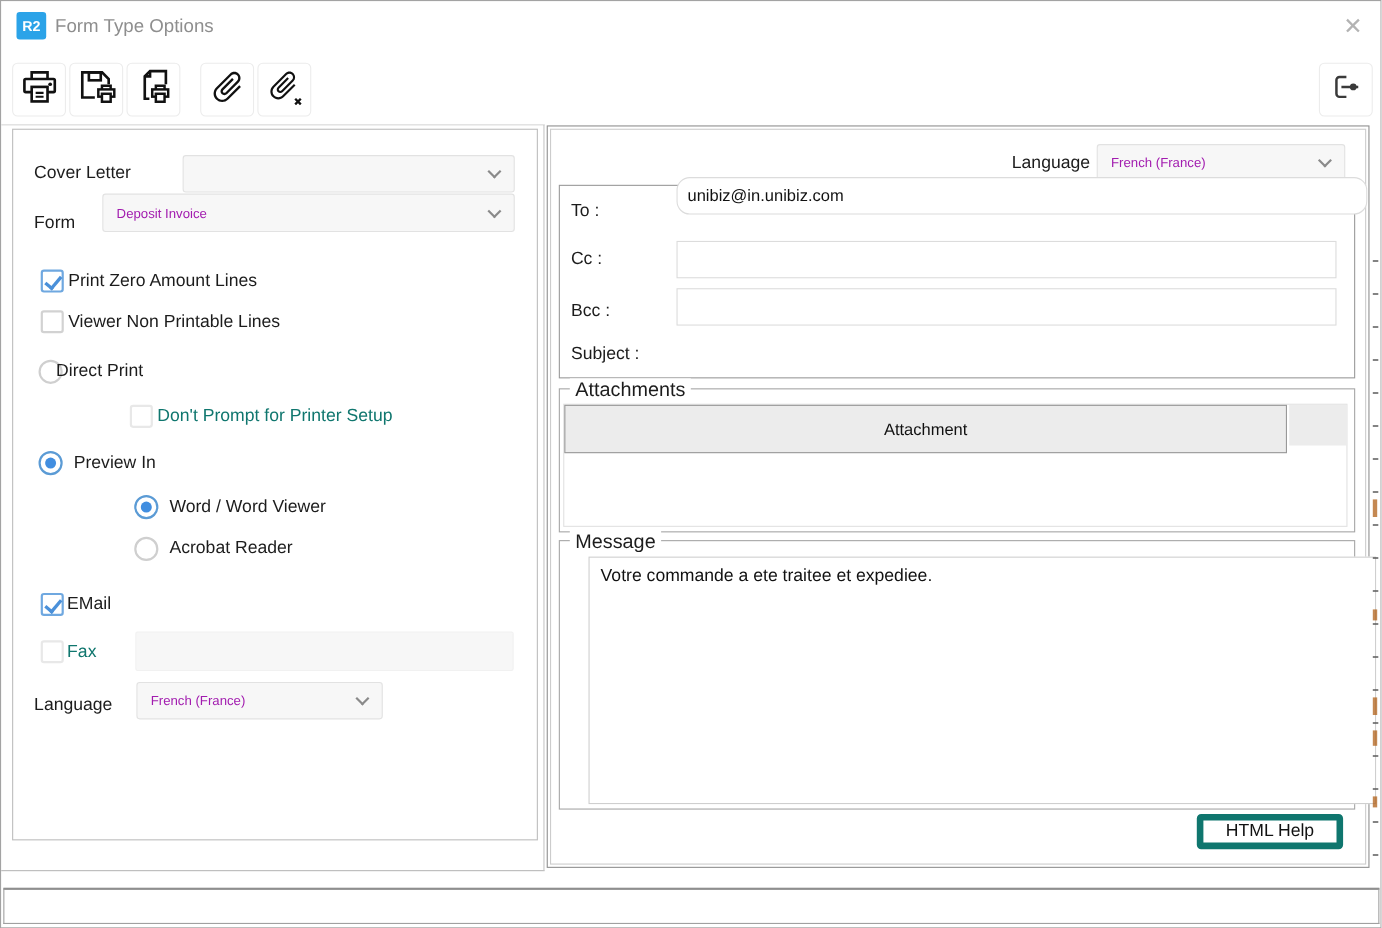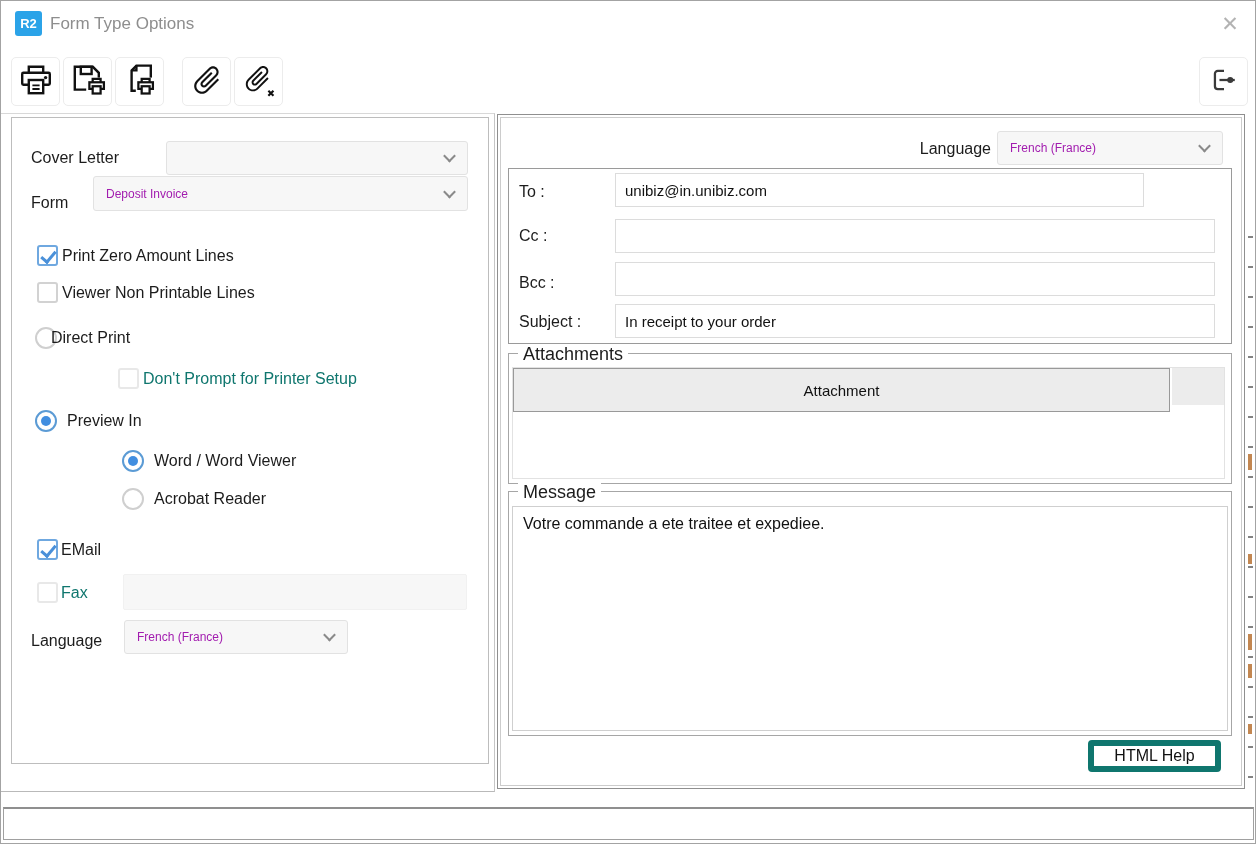--- a/index.html
+++ b/index.html
@@ -44,21 +44,21 @@
   .flatfield{background:#f7f7f7;border:1px solid #f1f1f1;border-radius:2px;}
   input.field{position:absolute;border:1px solid #dcdcdc;background:#fff;font-size:15px;
     padding:0 9px;color:#111;font-family:inherit;outline:none;}
   .gbox{border:1px solid #a6a6a6;}
   .glabel{position:absolute;top:-10px;left:9px;background:#fff;padding:0 5px;font-size:18px;color:#1c1c1c;}
   .emailbox{left:507px;top:167px;width:724px;height:176px;border:1px solid #9a9a9a;background:#fff;}
   .attach-list{left:511px;top:366px;width:713px;height:112px;border:1px solid #e2e2e2;background:#fff;}
   .attach-header{left:512px;top:367px;width:657px;height:44px;background:#ececec;border:1px solid #999;
     display:flex;align-items:center;justify-content:center;font-size:15px;color:#111;}
   .attach-filler{left:1171px;top:367px;width:52px;height:37px;background:#ececec;}
-  .message-area{left:511px;top:505px;width:716px;height:225px;border:1px solid #cfcfcf;background:#fff;
+  .message-area{left:534px;top:505px;width:716px;height:225px;border:1px solid #cfcfcf;background:#fff;
     padding:8px 10px;font-size:16px;color:#111;}
   .help-btn{left:1087px;top:739px;width:133px;height:32px;border:6px solid #0f766e;border-radius:4px;
     background:#fff;display:flex;align-items:center;justify-content:center;font-size:16px;color:#111;}
   .bottom-strip{left:2px;top:806px;width:1251px;height:33px;background:#fff;
     border:1px solid #a0a0a0;border-top:2px solid #8f8f8f;}
   .sliver{left:1247px;top:235px;width:5px;height:565px;
     background:repeating-linear-gradient(to bottom,#5a5a5a 0 2px,transparent 2px 30px);opacity:.75;}
   .sliver-mark{position:absolute;left:0;width:4px;background:#b06018;}
 </style>
 </head>
@@ -187,30 +187,29 @@
 
   <div class="abs label" style="left:880px;top:139px;width:110px;text-align:right;">Language</div>
   <div class="abs dd" style="left:996px;top:130px;width:226px;height:34px;">
     <span>French (France)</span>
     <span class="chev"></span>
   </div>
 
   <div class="abs emailbox"></div>
 
   <div class="abs label" style="left:518px;top:182px;">To :</div>
-  <input class="field" style="left: 614px; top: 172px; width: 529px; height: 34px;" value="unibiz@in.unibiz.com">
+  <input class="field" style="left: 614px; top: 160px; width: 628px; height: 34px; border-radius: 12px;" value="unibiz@in.unibiz.com">
 
   <div class="abs label" style="left:518px;top:226px;">Cc :</div>
   <input class="field" style="left: 614px; top: 218px; width: 600px; height: 34px;" value="">
 
   <div class="abs label" style="left:518px;top:273px;">Bcc :</div>
   <input class="field" style="left: 614px; top: 261px; width: 600px; height: 34px;" value="">
 
   <div class="abs label" style="left:518px;top:312px;">Subject :</div>
-  <input class="field" style="left: 614px; top: 303px; width: 600px; height: 34px;" value="In receipt to your order">
 
   <div class="abs gbox" style="left:507px;top:352px;width:724px;height:131px;">
     <span class="glabel">Attachments</span>
   </div>
   <div class="abs attach-list"></div>
   <div class="abs attach-filler"></div>
   <div class="abs attach-header">Attachment</div>
 
   <div class="abs gbox" style="left:507px;top:490px;width:724px;height:245px;">
     <span class="glabel">Message</span>

